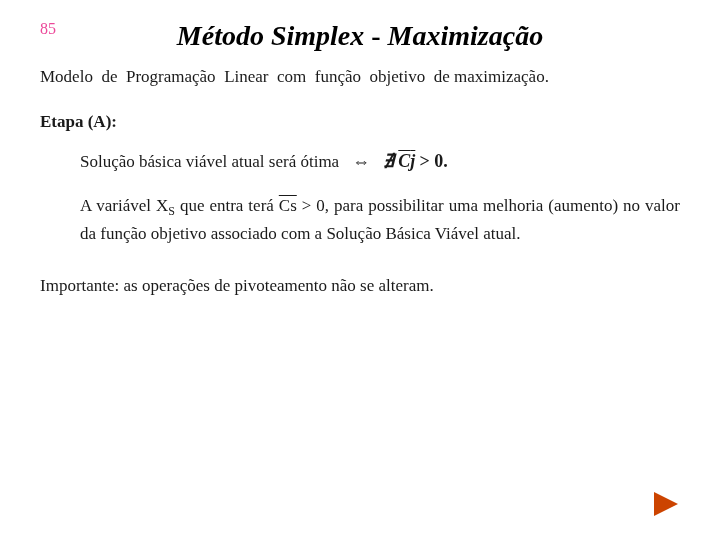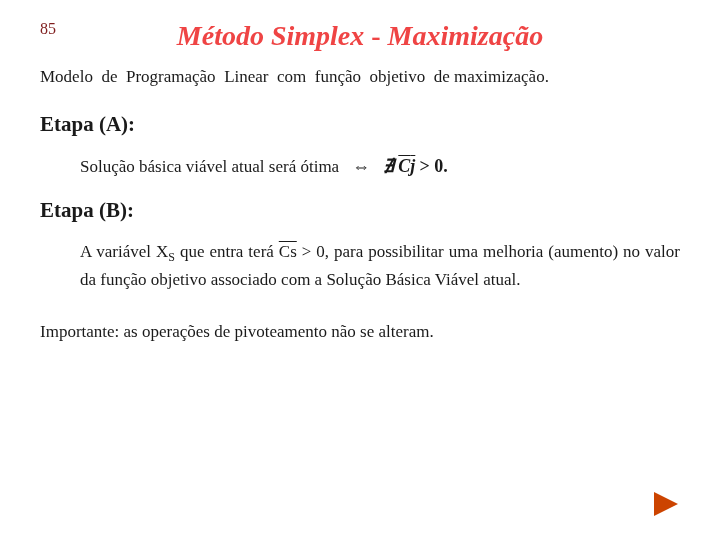--- a/index.html
+++ b/index.html
@@ -27,49 +27,49 @@
       justify-content: center;
       position: relative;
       margin-bottom: 12px;
     }
 
     .slide-number {
       position: absolute;
       left: 0;
       top: 0;
       font-size: 16px;
-      color: #7f1d1d;
+      color: #ec4899;
     }
 
     .main-title {
       text-align: center;
       font-size: 28px;
       font-weight: bold;
-      color: #ef4444;
+      color: #000000;
       font-style: italic;
     }
 
     .main-title .dash-separator {
       font-style: normal;
       font-weight: bold;
     }
 
     .intro-text {
       font-size: 17px;
       line-height: 1.5;
       margin-bottom: 22px;
       text-align: justify;
     }
 
     .section {
       margin-bottom: 18px;
     }
 
     .section-title {
-      font-size: 21px;
+      font-size: 17px;
       font-weight: bold;
       margin-bottom: 4px;
     }
 
     .section-body {
       font-size: 17px;
       line-height: 1.55;
       margin-left: 40px;
       text-align: justify;
       margin-top: 16px;
@@ -136,21 +136,20 @@
       &nbsp;
       <span style="font-size:18px;">⇔</span>
       &nbsp;
       <span style="font-style:italic; font-weight:bold; font-size:18px;">∄</span>
       <span class="cj-bar" style="font-weight:bold; font-size:18px;">C<span style="font-style:italic;">j</span></span>
       <span style="font-weight:bold; font-size:18px;"> &gt; <strong>0.</strong></span>
     </div>
   </div>
 
   <div class="section">
-    <div class="section-title">Etapa (B):</div>
     <div class="section-body">
       A variável X<sub>S</sub> que entra terá
       <span class="overline" style="">Cs</span> &gt; 0, para possibilitar uma melhoria (aumento) no valor da função objetivo associado com a Solução Básica Viável atual.
     </div>
   </div>
 
   <div class="importante-section">
     <span class="bold-label">Importante:</span>
     <span> as operações de pivoteamento não se alteram.</span>
   </div>

